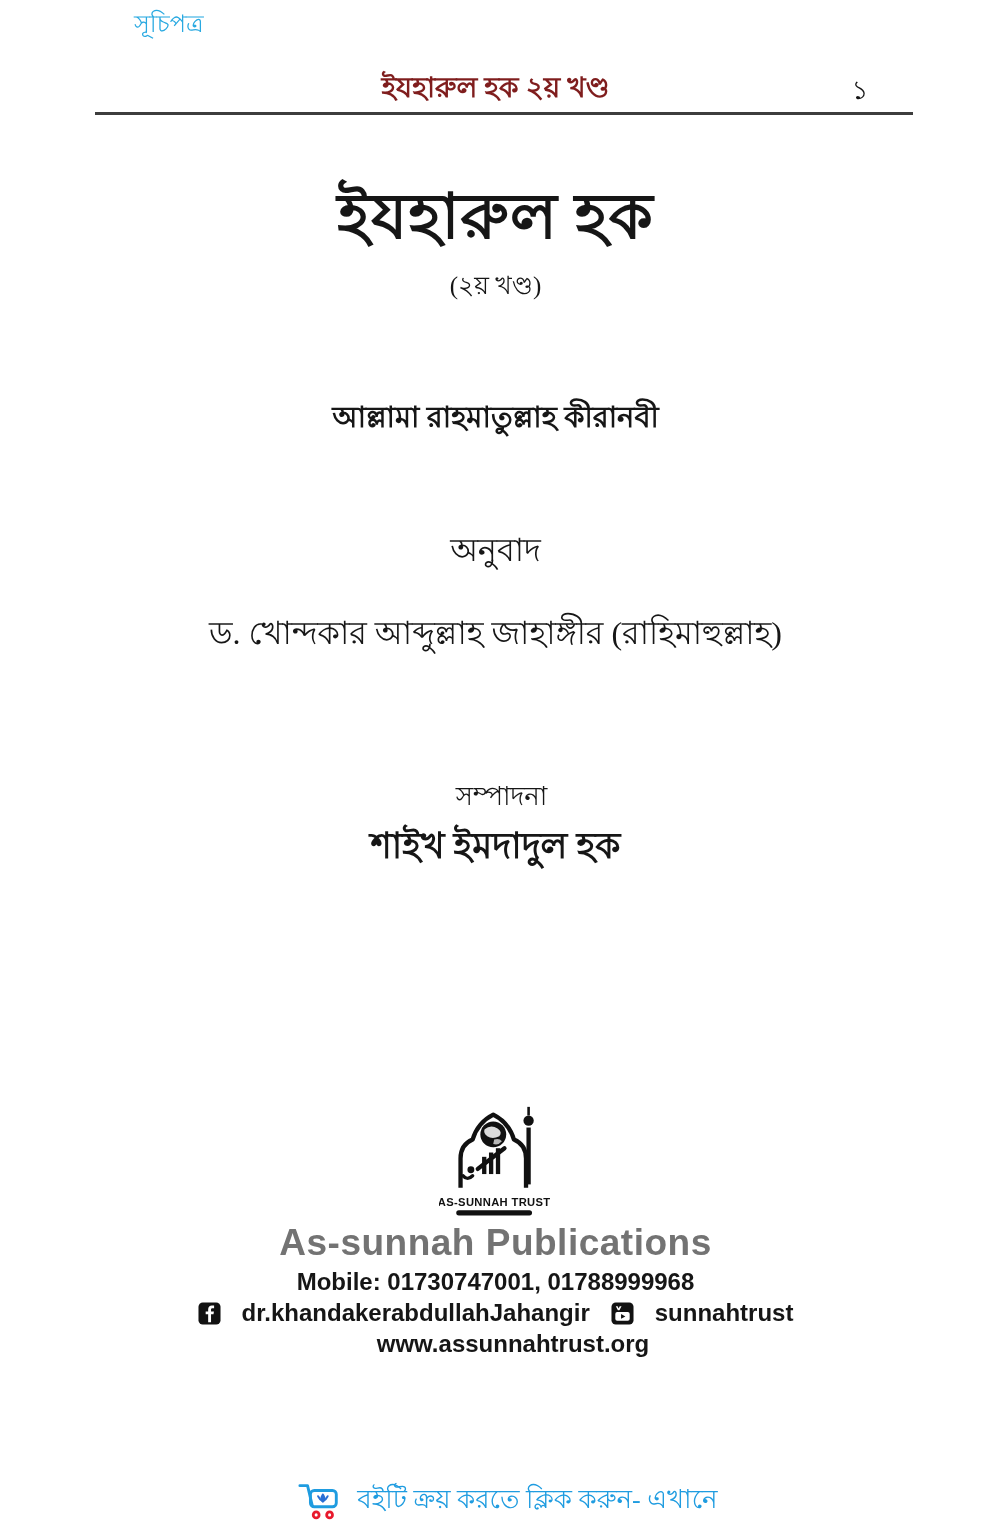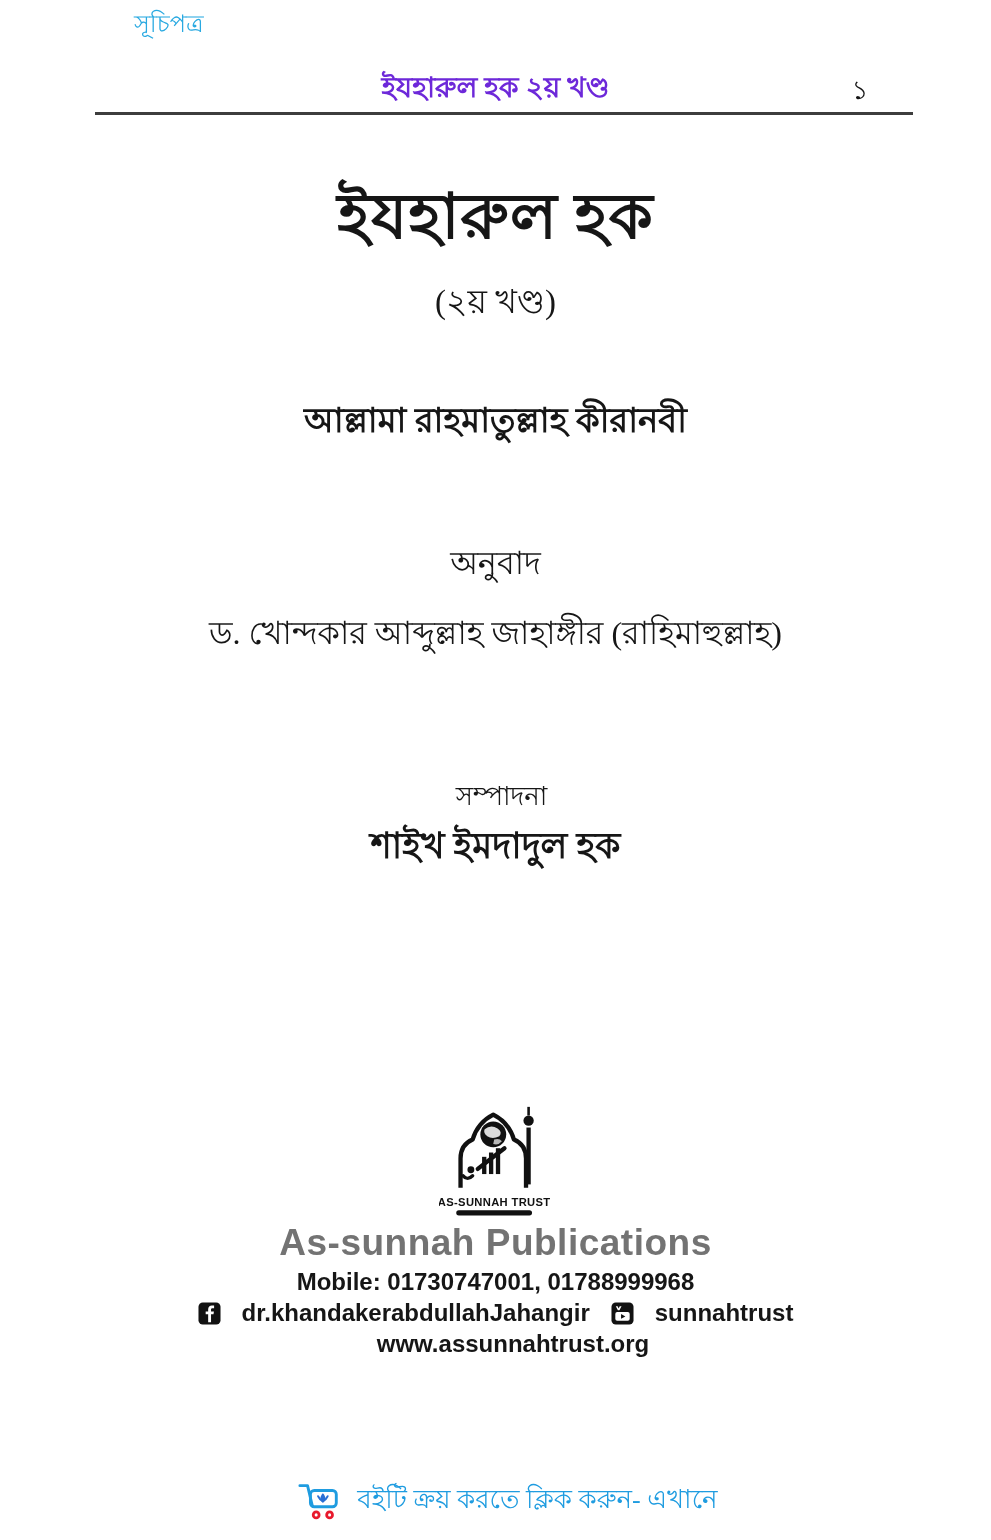--- a/index.html
+++ b/index.html
@@ -18,50 +18,50 @@
     top:10px;left:134px;
     font-size:24px;
     color:#29a9e1;
     cursor:pointer;
     line-height:1.2;
   }
   .running-title{
     top:66px;
     font-size:28px;
     font-weight:bold;
-    color:#6d28d9;
+    color:#7f1d1d;
   }
   .page-number{
     top:70px;left:820px;width:80px;
     text-align:center;
     font-size:26px;
     color:#141414;
   }
   .header-rule{
     top:112px;left:95px;width:818px;height:3px;
     background:#3d3d3d;
   }
 
   .book-title{
     top:168px;
     font-size:63px;
     font-weight:bold;
     letter-spacing:1px;
   }
   .book-volume{
-    top:276px;
-    font-size:33px;
+    top:266px;
+    font-size:25px;
   }
   .book-author{
     top:394px;
-    font-size:34px;
+    font-size:29px;
     font-weight:bold;
   }
   .translation-label{
-    top:538px;
+    top:525px;
     font-size:32px;
   }
   .translator-name{
     top:608px;
     font-size:32px;
   }
   .editing-label{
     top:776px;
     font-size:26px;
     padding-left:12px;

